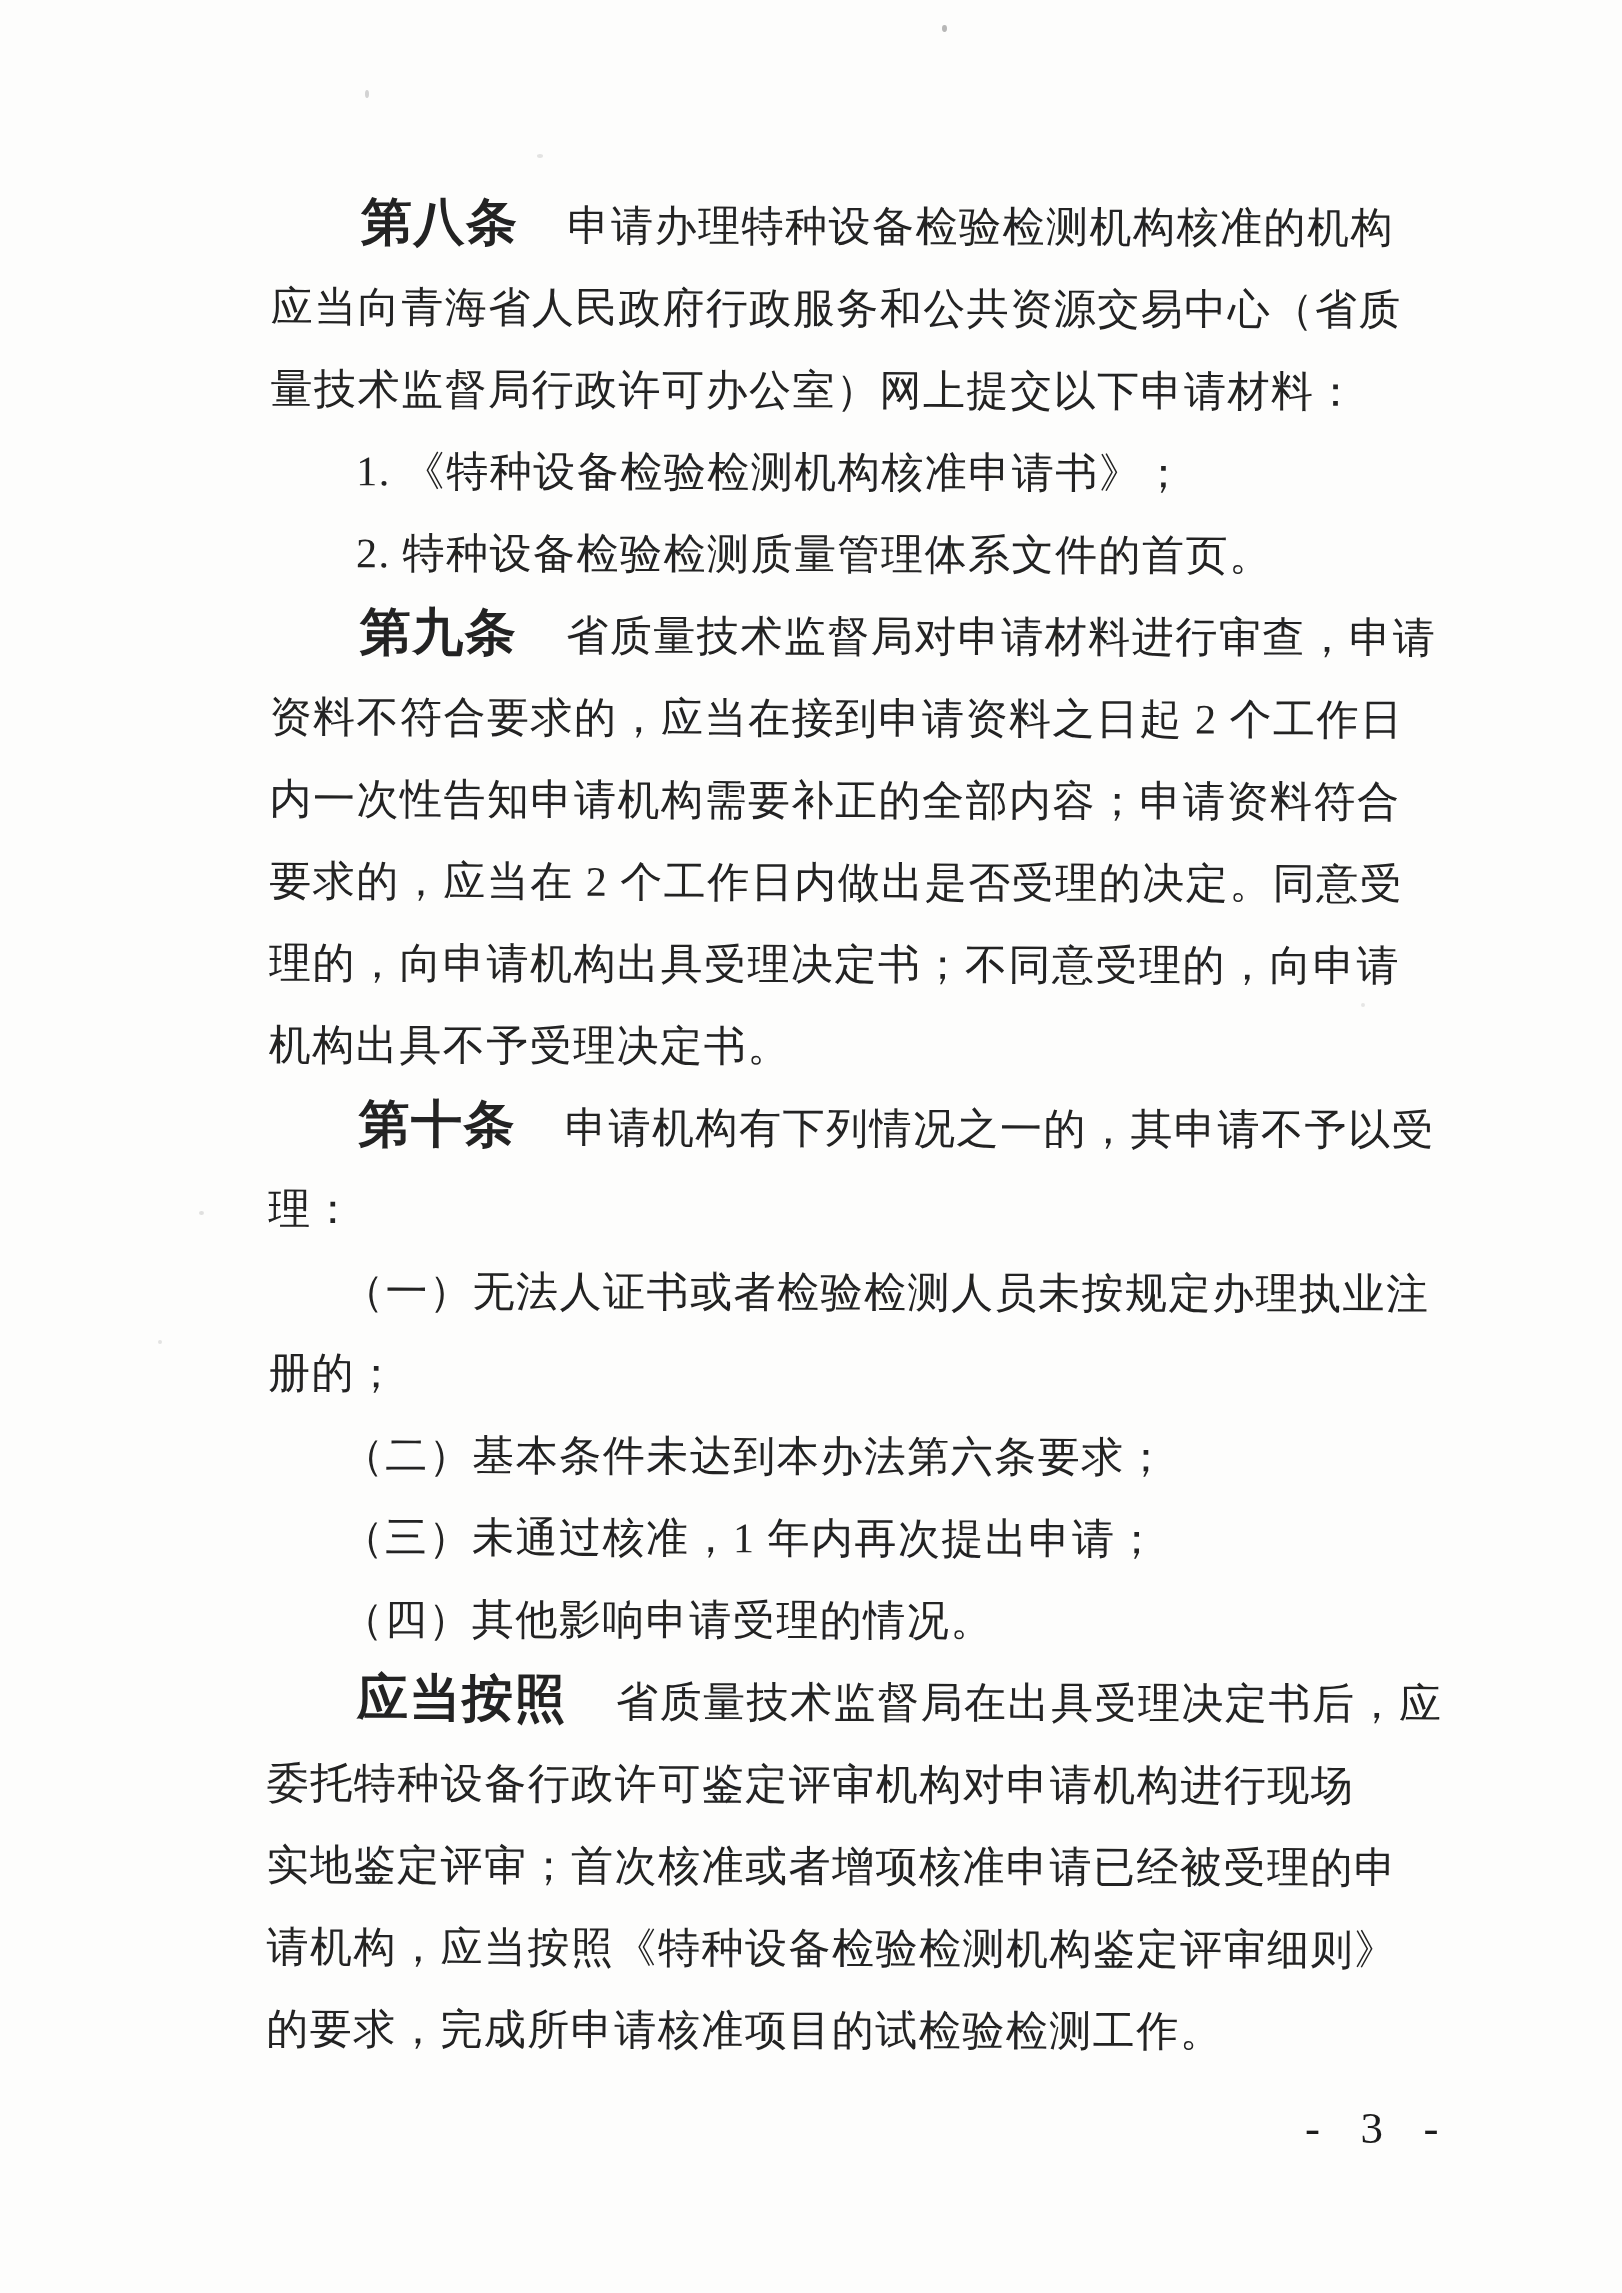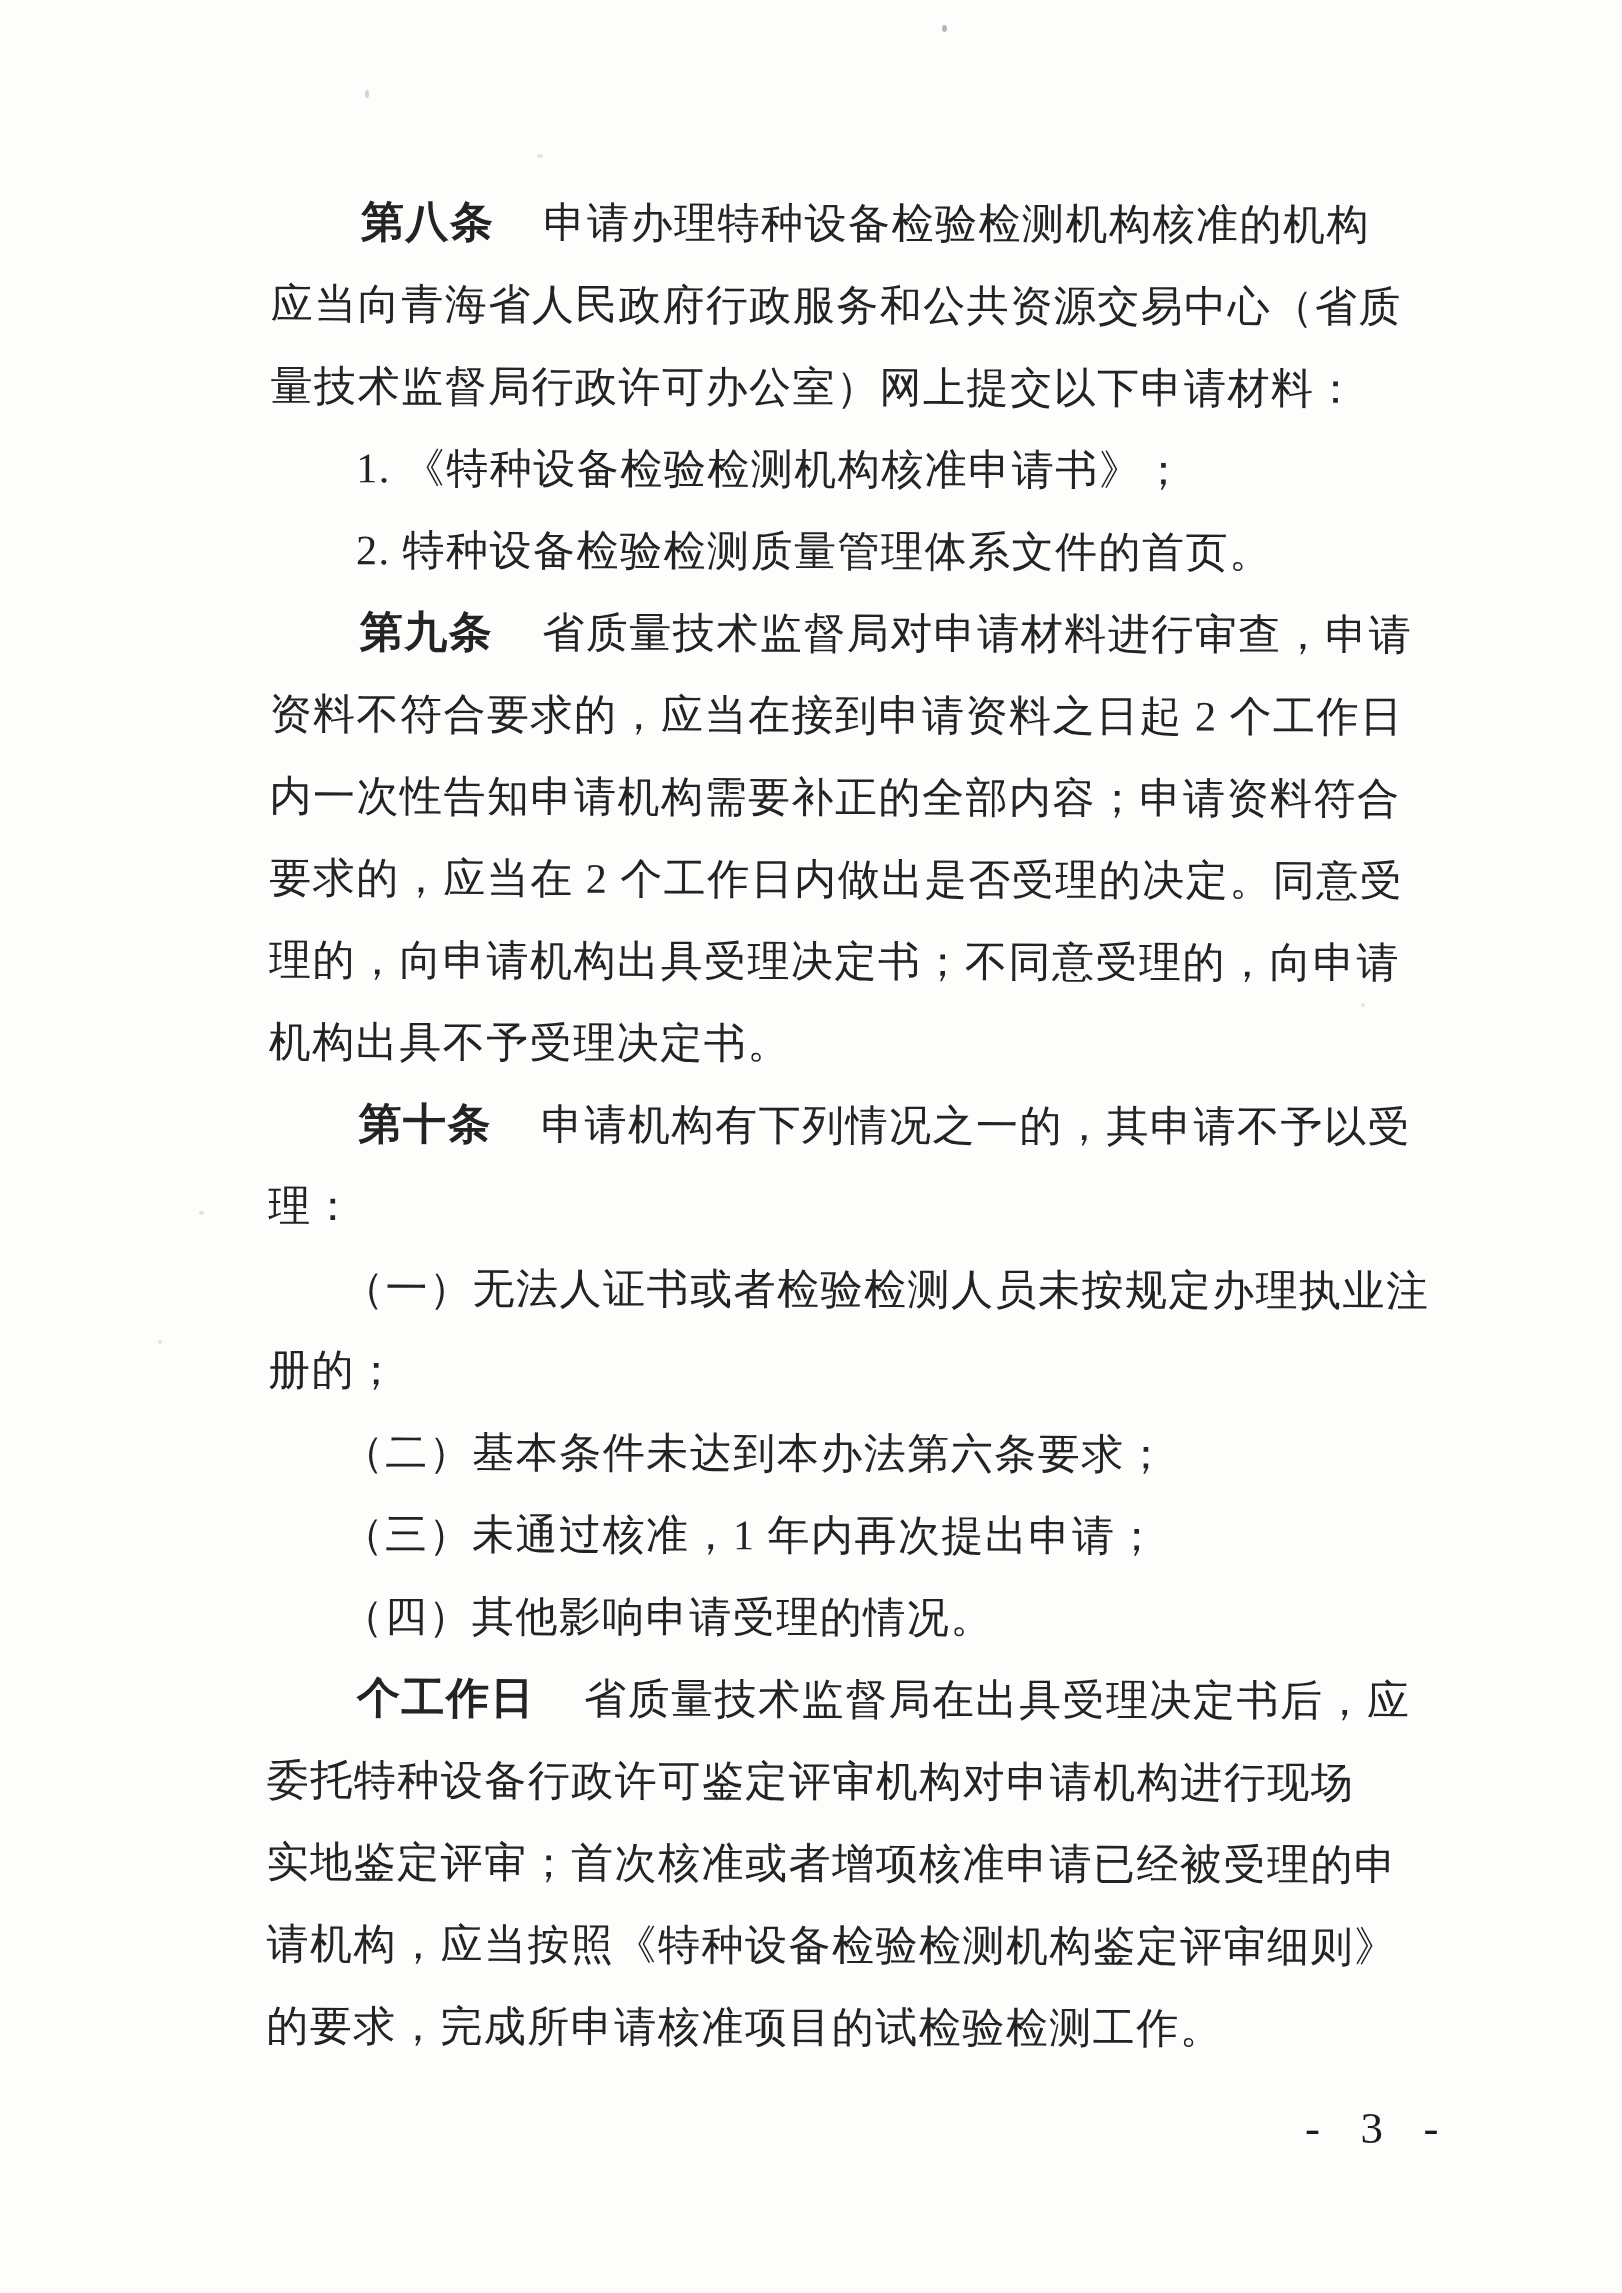--- a/index.html
+++ b/index.html
@@ -20,21 +20,21 @@
   .line{
     height:82px;
     white-space:nowrap;
     font-size:42px;
     line-height:49px;
     letter-spacing:1.5px;
   }
   .line .art{
     font-weight:700;
     font-family:"DejaVu Sans","Liberation Sans",sans-serif;
-    font-size:43px;
+    font-size:51px;
   }
   .line .art:not(:empty){margin-right:49px;}
   .ind-article{padding-left:90px;}
   .ind-item{padding-left:86px;}
   .ind-sub{padding-left:74px;}
   #page-number{
     position:absolute;left:1305px;top:2105px;
     font-size:45px;line-height:47px;
     letter-spacing:8.8px;word-spacing:11.7px;
     color:#1c1c1c;
@@ -60,21 +60,21 @@
       <div class="line"><span class="art"></span><span class="txt">要求的，应当在 2 个工作日内做出是否受理的决定。同意受</span></div>
       <div class="line"><span class="art"></span><span class="txt">理的，向申请机构出具受理决定书；不同意受理的，向申请</span></div>
       <div class="line"><span class="art"></span><span class="txt">机构出具不予受理决定书。</span></div>
       <div class="line ind-article"><span class="art">第十条</span><span class="txt">申请机构有下列情况之一的，其申请不予以受</span></div>
       <div class="line"><span class="art"></span><span class="txt">理：</span></div>
       <div class="line ind-sub"><span class="art"></span><span class="txt">（一）无法人证书或者检验检测人员未按规定办理执业注</span></div>
       <div class="line"><span class="art"></span><span class="txt">册的；</span></div>
       <div class="line ind-sub"><span class="art"></span><span class="txt">（二）基本条件未达到本办法第六条要求；</span></div>
       <div class="line ind-sub"><span class="art"></span><span class="txt">（三）未通过核准，1 年内再次提出申请；</span></div>
       <div class="line ind-sub"><span class="art"></span><span class="txt">（四）其他影响申请受理的情况。</span></div>
-      <div class="line ind-article"><span class="art">个工作日</span><span class="txt">省质量技术监督局在出具受理决定书后，应</span></div>
+      <div class="line ind-article"><span class="art">应当按照</span><span class="txt">省质量技术监督局在出具受理决定书后，应</span></div>
       <div class="line"><span class="art"></span><span class="txt">委托特种设备行政许可鉴定评审机构对申请机构进行现场</span></div>
       <div class="line"><span class="art"></span><span class="txt">实地鉴定评审；首次核准或者增项核准申请已经被受理的申</span></div>
       <div class="line"><span class="art"></span><span class="txt">请机构，应当按照《特种设备检验检测机构鉴定评审细则》</span></div>
       <div class="line"><span class="art"></span><span class="txt">的要求，完成所申请核准项目的试检验检测工作。</span></div>
     </div>
   <div id="page-number">- 3 -</div>
 
   <div class="speck" style="left:942px;top:25px;width:4.9px;height:6.8px;opacity:.55"></div>
   <div class="speck" style="left:365px;top:90px;width:3.9px;height:7.8px;"></div>
   <div class="speck" style="left:537px;top:154px;width:5.9px;height:3.9px;opacity:.2"></div>

